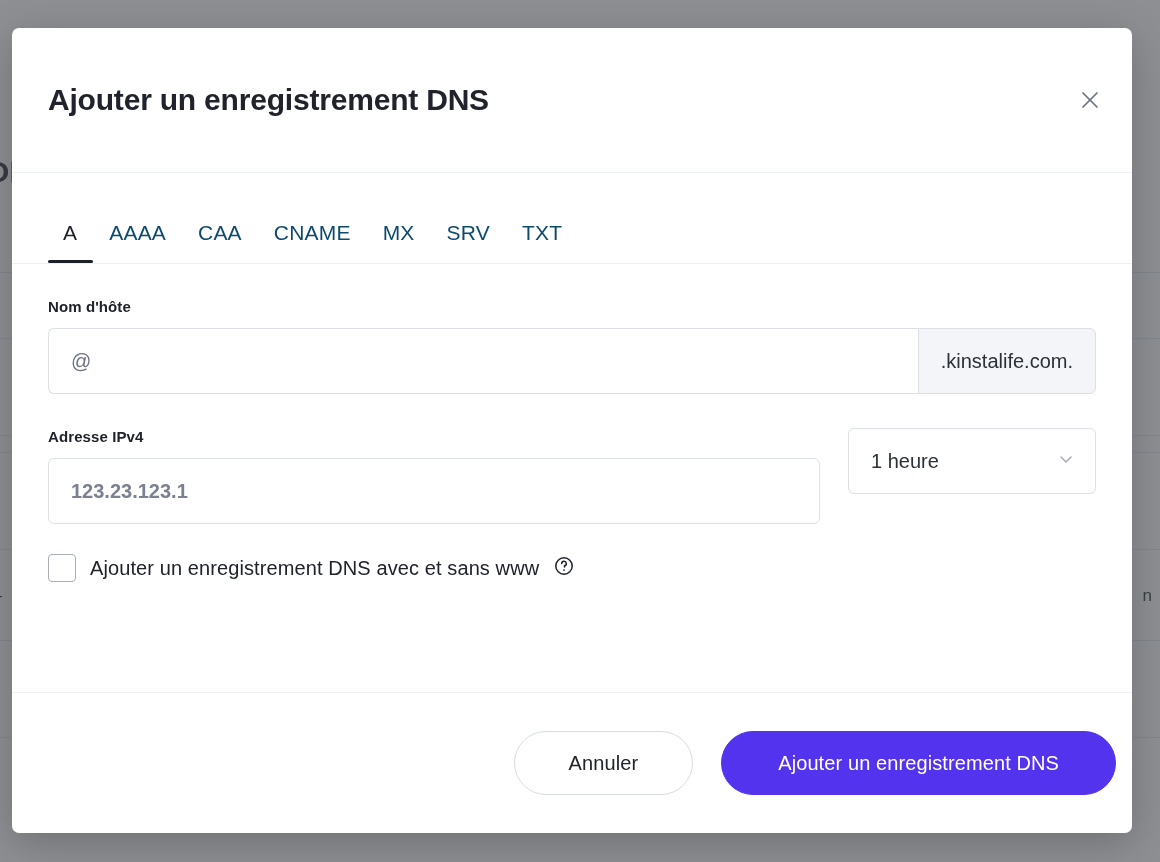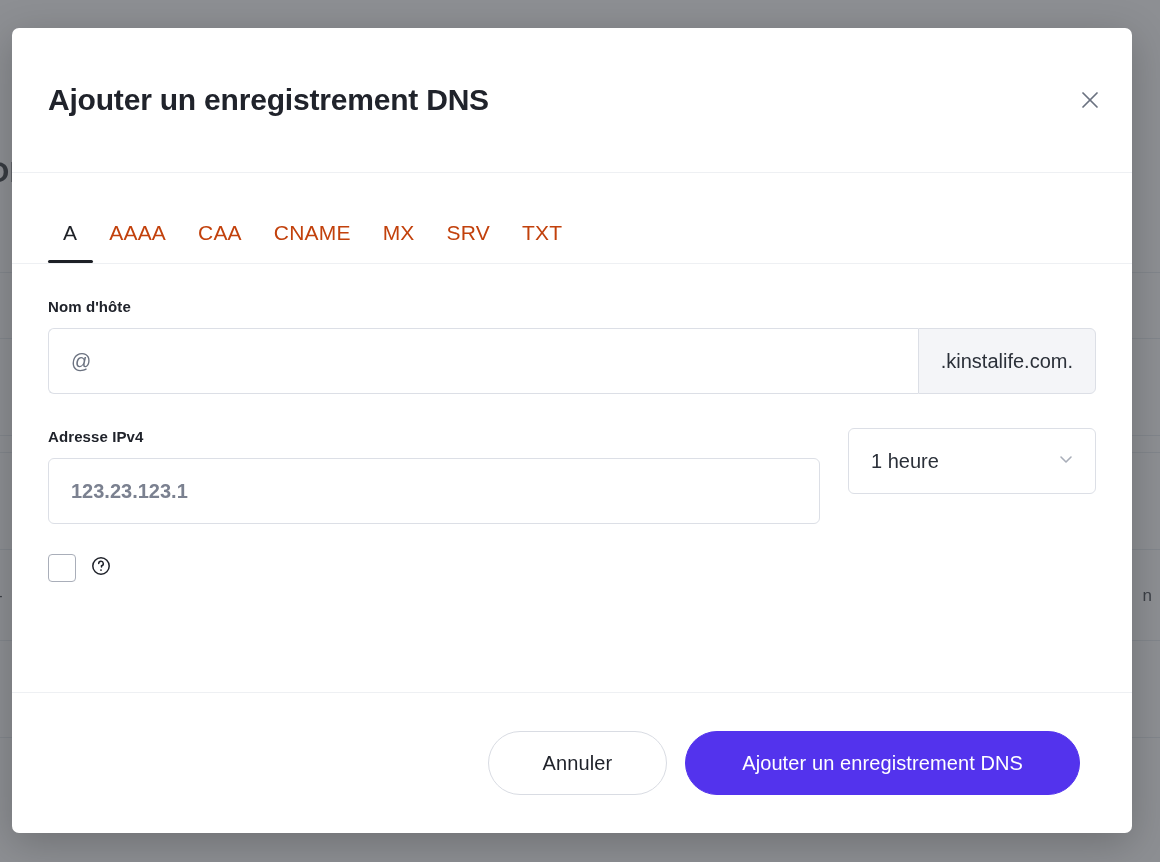--- a/index.html
+++ b/index.html
@@ -127,21 +127,21 @@
     height: 90px;
     padding: 0 36px;
     display: flex;
     align-items: flex-end;
     gap: 0;
     border-bottom: 1px solid #eef0f3;
   }
   .tab {
     position: relative;
     font-size: 21px;
-    color: #c2410c;
+    color: #0c4a6e;
     padding: 0 16px 18px 16px;
     cursor: pointer;
     white-space: nowrap;
     letter-spacing: .2px;
     background: none;
     border: none;
     font-family: inherit;
   }
   .tab:first-child { padding-left: 15px; }
   .tab.active {
@@ -275,22 +275,22 @@
   .help-icon { display: block; cursor: pointer; }
 
   
   .modal-footer {
     flex: 0 0 auto;
     height: 140px;
     border-top: 1px solid #eef0f3;
     display: flex;
     align-items: center;
     justify-content: flex-end;
-    gap: 18px;
-    padding: 0 52px;
+    gap: 28px;
+    padding: 0 16px;
   }
   .btn {
     font-family: inherit;
     font-size: 20px;
     border-radius: 32px;
     cursor: pointer;
     white-space: nowrap;
     letter-spacing: .1px;
   }
   .btn-secondary {
@@ -368,20 +368,21 @@
               <svg width="20" height="20" viewBox="0 0 20 20" fill="none" stroke="#a9aeb9" stroke-width="1.6" stroke-linecap="round" stroke-linejoin="round">
                 <polyline points="5,8 10,13 15,8"></polyline>
               </svg>
             </span>
           </div>
         </div>
       </div>
 
       <div class="checkbox-row">
         <div class="checkbox-box"></div>
+        <span class="checkbox-label">Ajouter un enregistrement DNS avec et sans www</span>
         <span class="help-icon">
           <svg width="22" height="22" viewBox="0 0 22 22" fill="none" stroke="#20232b" stroke-width="1.5">
             <circle cx="11" cy="11" r="8.2"></circle>
             <path d="M8.7 8.5a2.3 2.3 0 1 1 2.8 2.3v1.3" stroke-linecap="round"></path>
             <circle cx="11" cy="15.1" r="0.9" fill="#20232b" stroke="none"></circle>
           </svg>
         </span>
       </div>
 
     </div>

